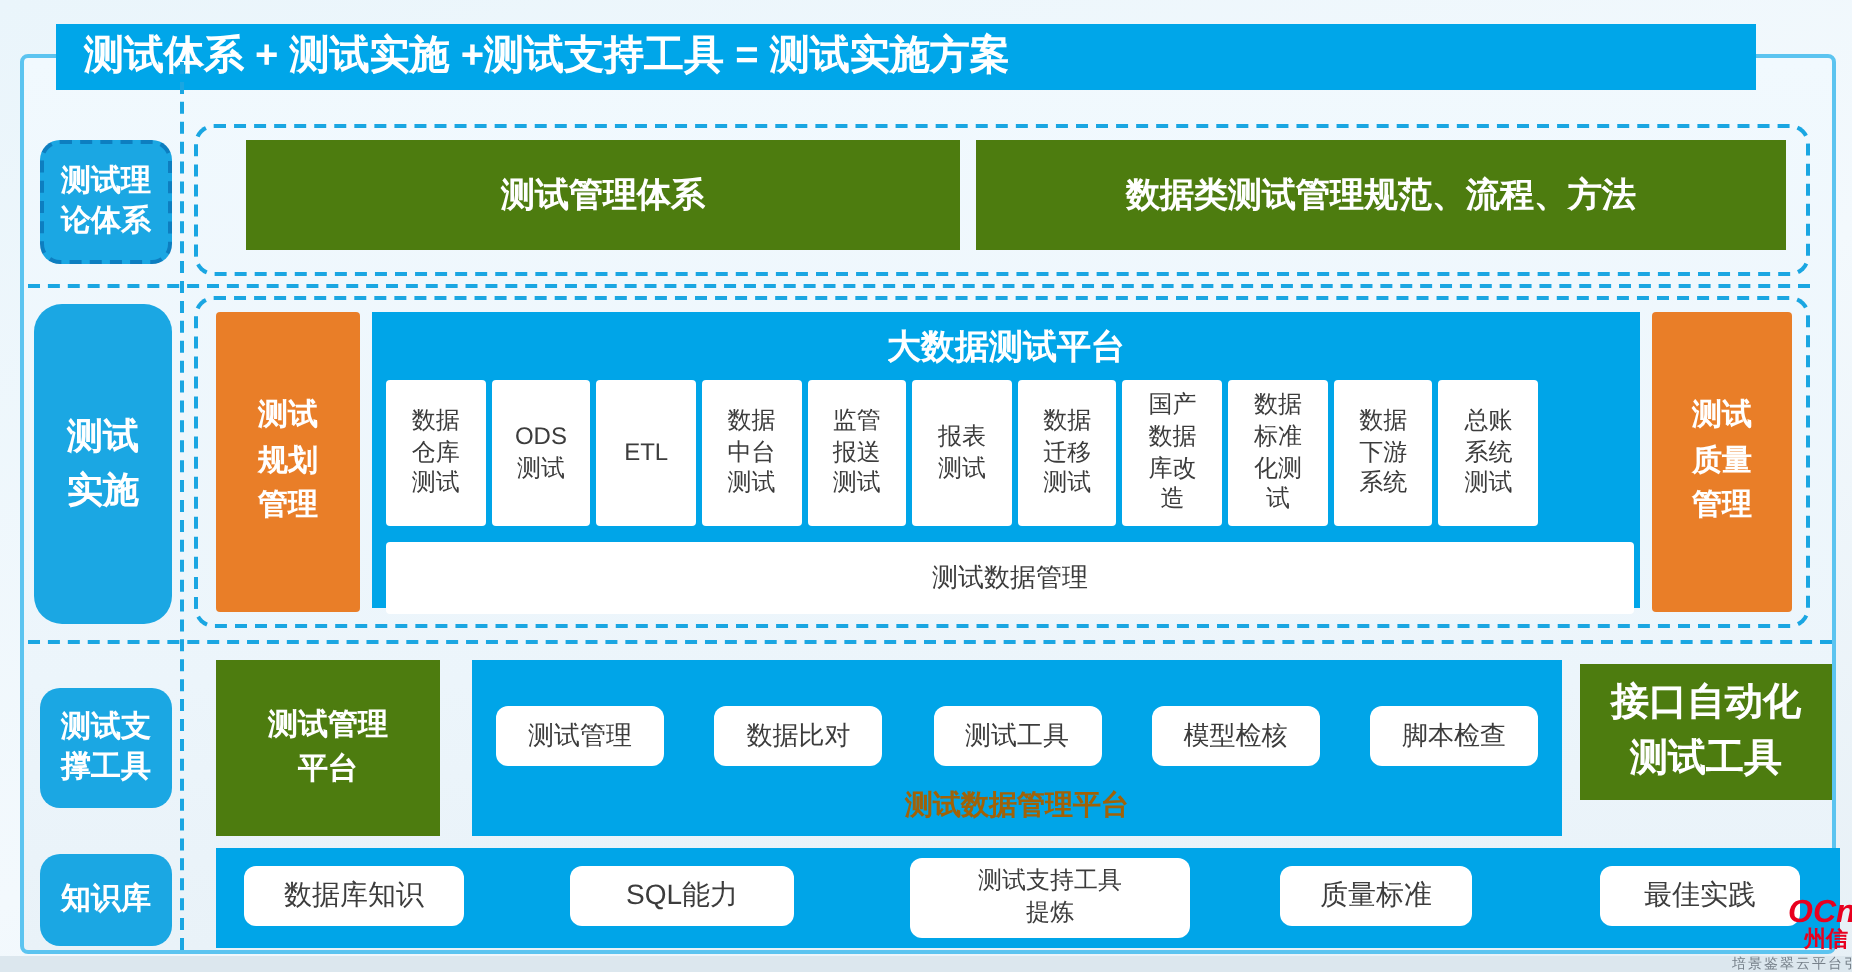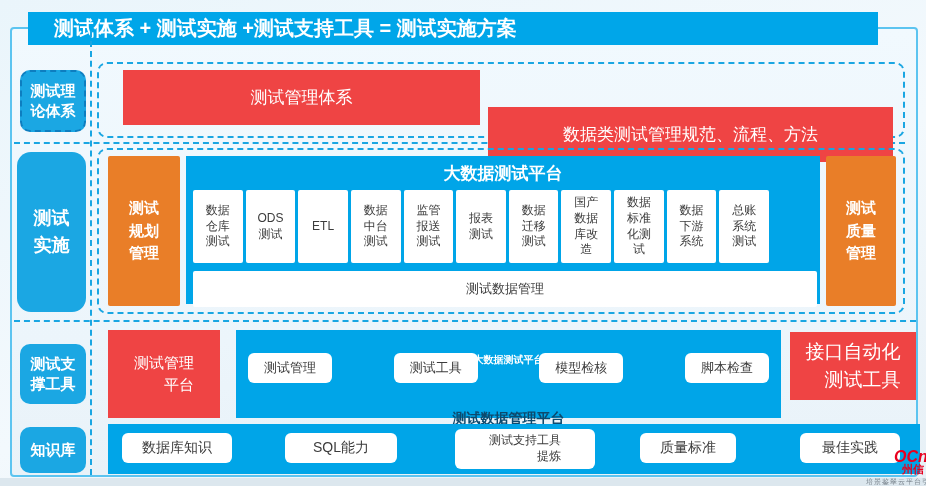--- a/index.html
+++ b/index.html
@@ -3,66 +3,66 @@
 <meta charset="utf-8">
 <style>
   html,body{margin:0;padding:0;}
   body{
     width:926px;height:486px;position:relative;overflow:hidden;
     background:linear-gradient(160deg,#eaf5fb 0%,#f3f9fd 55%,#e7f0f6 100%);
     font-family:"Liberation Sans","DejaVu Sans",sans-serif;
   }
   .abs{position:absolute;box-sizing:border-box;}
   .pre{white-space:pre-line;}
-  .center{display:flex;align-items:center;justify-content:center;text-align:right;}
+  .center{display:flex;align-items:center;justify-content:center;text-align:center;}
 
   .frame{left:10px;top:27px;width:908px;height:450px;border:2px solid #5cc4f0;border-radius:4px;
          background:linear-gradient(180deg,#f1f9fe 0%,#ecf5fb 70%,#e9f2f8 100%);}
   .bottom-strip{left:0;top:478px;width:926px;height:8px;background:#dce7ee;}
 
   .header-bar{left:28px;top:12px;width:850px;height:33px;background:#00a6e9;
-              color:#ffffff;font-weight:bold;font-size:20px;line-height:33px;padding-left:26px;}
+              color:#ffffff;font-weight:bold;font-size:20px;line-height:33px;padding-left:14px;}
 
   .v-dash{left:90px;top:31px;height:444px;width:0;border-left:2px dashed #1aa6e2;}
   .h-dash1{left:14px;top:142px;width:891px;height:0;border-top:2px dashed #1aa6e2;}
   .h-dash2{left:14px;top:320px;width:902px;height:0;border-top:2px dashed #1aa6e2;}
 
   .sb{background:#1ba7e3;color:#fff;font-weight:bold;border-radius:10px;line-height:1.35;}
   .sb1{left:20px;top:70px;width:66px;height:62px;font-size:15px;border:2px dashed #0d7ec0;}
   .sb2{left:17px;top:152px;width:69px;height:160px;font-size:18px;border-radius:14px;line-height:1.5;}
   .sb3{left:20px;top:344px;width:66px;height:60px;font-size:15px;}
   .sb4{left:20px;top:427px;width:66px;height:46px;font-size:15px;}
 
   .dash-box{border:2px dashed #1aa6e2;border-radius:10px;}
   .sec1{left:97px;top:62px;width:808px;height:76px;}
   .sec2{left:97px;top:148px;width:808px;height:166px;}
 
-  .bluebox{background:#ef4444;color:#fff;font-weight:normal;}
+  .bluebox{background:#4d7c0f;color:#fff;font-weight:bold;}
   .s1b1{left:123px;top:70px;width:357px;height:55px;font-size:17px;}
-  .s1b2{left:488px;top:70px;width:405px;height:55px;font-size:17px;margin-top:37px;}
+  .s1b2{left:488px;top:70px;width:405px;height:55px;font-size:17px;}
 
   .orange{background:#e97e28;color:#fff;font-weight:bold;font-size:15px;line-height:1.5;border-radius:2px;}
   .orgL{left:108px;top:156px;width:72px;height:150px;}
   .orgR{left:826px;top:156px;width:70px;height:150px;}
 
   .svc{left:186px;top:156px;width:634px;height:148px;background:#00a5e8;}
   .svc-title{left:186px;top:160px;width:634px;height:26px;color:#fff;font-weight:bold;font-size:17px;}
   .cells{left:193px;top:190px;width:576px;height:73px;display:flex;gap:3px;}
   .cell{flex:1;background:#fff;border-radius:2px;color:#3c3c3c;font-size:12px;line-height:1.3;
         display:flex;align-items:center;justify-content:center;text-align:center;white-space:pre-line;}
   .svc-footer{left:193px;top:271px;width:624px;height:36px;background:#fff;border-radius:2px;
               color:#3c3c3c;font-size:13px;}
 
   .toolsL{left:108px;top:330px;width:112px;height:88px;font-size:15px;line-height:1.45;}
   .platform{left:236px;top:330px;width:545px;height:88px;background:#00a5e8;}
   .pf-title{left:236px;top:351px;width:545px;height:18px;color:#fff;font-weight:bold;font-size:10px;}
   .pf-btns{left:248px;top:353px;width:521px;height:30px;display:flex;justify-content:space-between;}
   .pf-btn{width:84px;height:30px;background:#fff;border-radius:6px;color:#3c3c3c;font-size:13px;
           display:flex;align-items:center;justify-content:center;}
-  .pf-footer{left:236px;top:393px;width:545px;height:20px;color:#0c4a6e;font-weight:bold;font-size:14px;margin-top:16px;}
+  .pf-footer{left:236px;top:393px;width:545px;height:20px;color:#a16207;font-weight:bold;font-size:14px;}
   .toolsR{left:790px;top:332px;width:126px;height:68px;font-size:19px;line-height:1.45;}
 
   .kbar{left:108px;top:424px;width:812px;height:50px;background:#00a5e8;}
   .kbtn{background:#fff;border-radius:6px;color:#3c3c3c;font-size:14px;}
   .kb1{left:122px;top:433px;width:110px;height:30px;}
   .kb2{left:285px;top:433px;width:112px;height:30px;}
   .kb3{left:455px;top:429px;width:140px;height:40px;font-size:12px;line-height:1.3;}
   .kb4{left:640px;top:433px;width:96px;height:30px;}
   .kb5{left:800px;top:433px;width:100px;height:30px;}
 
@@ -137,20 +137,21 @@
 <div class="abs orange orgR center pre">测试
 质量
 管理</div>
 
 <div class="abs bluebox toolsL center pre">测试管理
 平台</div>
 <div class="abs platform"></div>
 <div class="abs pf-title center">大数据测试平台</div>
 <div class="abs pf-btns">
   <div class="pf-btn">测试管理</div>
+  <div class="pf-btn">数据比对</div>
   <div class="pf-btn">测试工具</div>
   <div class="pf-btn">模型检核</div>
   <div class="pf-btn">脚本检查</div>
 </div>
 <div class="abs pf-footer center">测试数据管理平台</div>
 <div class="abs bluebox toolsR center pre">接口自动化
 测试工具</div>
 
 <div class="abs kbar"></div>
 <div class="abs kbtn kb1 center">数据库知识</div>

